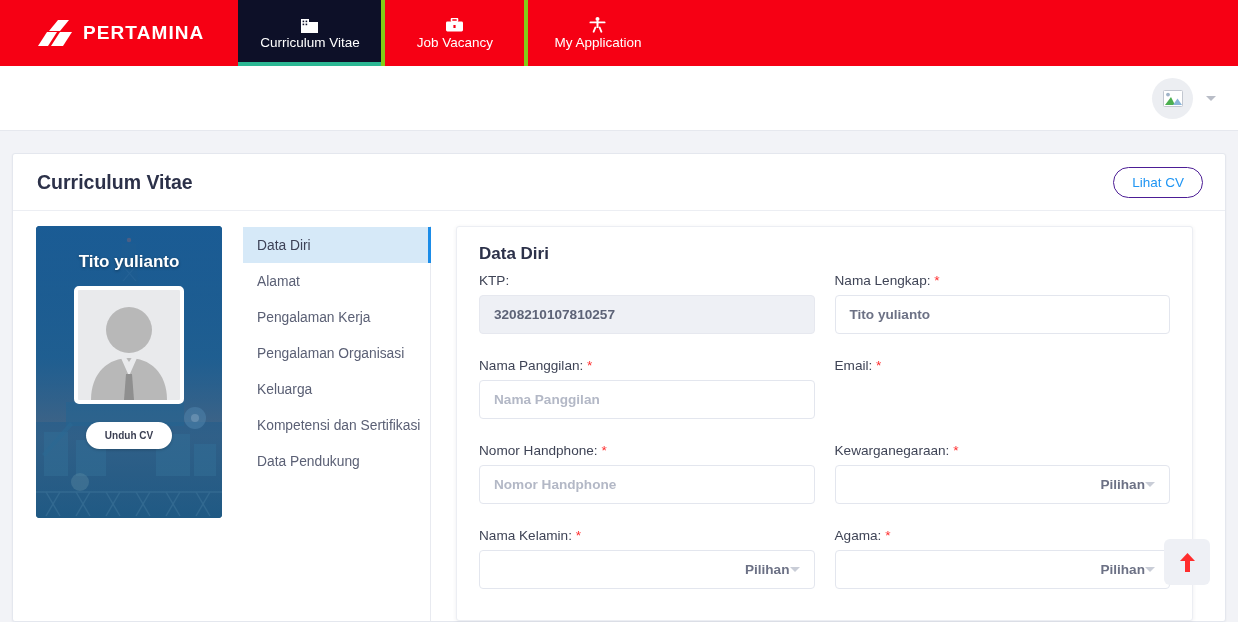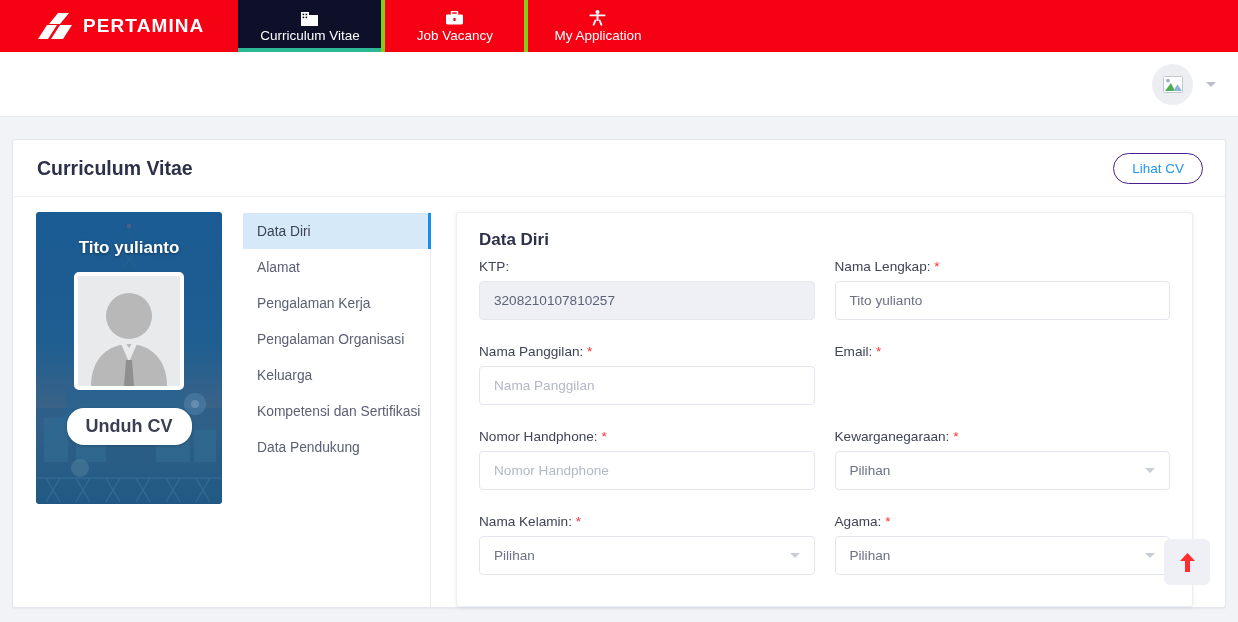--- a/index.html
+++ b/index.html
@@ -5,21 +5,21 @@
   * { box-sizing: border-box; margin: 0; padding: 0; }
   html, body {
     width: 1238px; height: 622px;
     overflow: hidden;
     font-family: "Liberation Sans", sans-serif;
     background: #f2f3f7;
   }
 
   
   .topnav {
-    height: 52px; width: 100%;
+    height: 66px; width: 100%;
     background: #f60014;
     display: flex; align-items: stretch;
     position: relative;
   }
   .brand {
     display: flex; align-items: center;
     padding: 0 34px 0 38px;
     gap: 11px;
   }
   .brand-mark { width: 34px; height: 26px; display:block; }
@@ -125,21 +125,21 @@
     border: 4px solid #ffffff;
     border-radius: 5px;
     display: flex; align-items: flex-end; justify-content: center;
     overflow: hidden;
   }
   .silhouette { width: 96px; height: 104px; display:block; }
   .btn-unduh {
     margin-top: 18px;
     background: #ffffff; color: #3b3f52;
     border: none; border-radius: 17px;
-    padding: 8px 19px; font-size: 18px; font-weight: bold;
+    padding: 8px 19px; font-size: 10px; font-weight: bold;
     font-family: inherit; cursor: pointer;
     box-shadow: 0 1px 3px rgba(0,0,0,.2);
   }
 
   
   .sidemenu {
     width: 188px; flex: none;
     margin-left: 21px;
     border-right: 1px solid #e8eaf0;
     padding-top: 1px;
@@ -182,25 +182,25 @@
   }
   .req { color: #ff2d2d; }
   .ctrl {
     width: 100%; height: 39px;
     border: 1px solid #e3e6ee;
     border-radius: 4px;
     background: #ffffff;
     font-family: inherit; font-size: 13.6px;
     color: #6c7185;
     padding: 0 14px;
-    display: flex; align-items: center;
+    display: flex; align-items: center; font-weight: bold;
   }
   .ctrl.disabled { background: #eef0f5; border-color: #e6e8ef; color: #5d6377; }
   .ctrl.placeholder { color: #b3b8c6; }
-  .select { justify-content: space-between; }
+  .select { justify-content: flex-end; }
   .sel-caret {
     width: 0; height: 0;
     border-left: 5px solid transparent;
     border-right: 5px solid transparent;
     border-top: 5px solid #c9cdd7;
   }
 
   
   .scrolltop {
     position: absolute; right: 28px; top: 539px;

